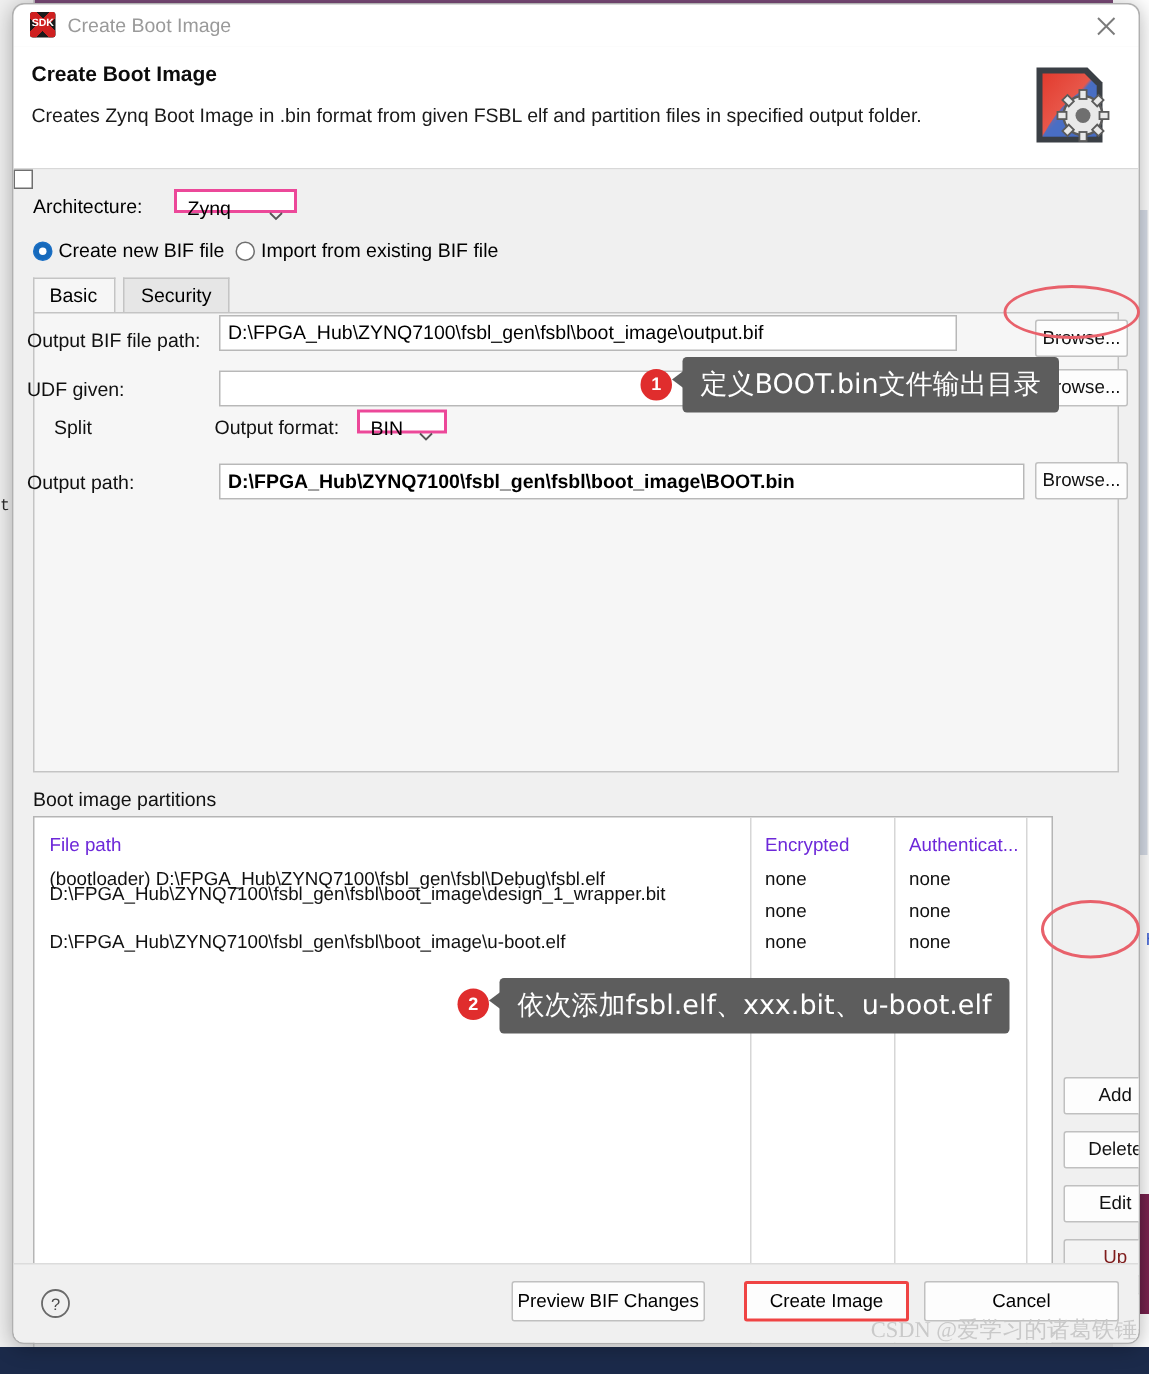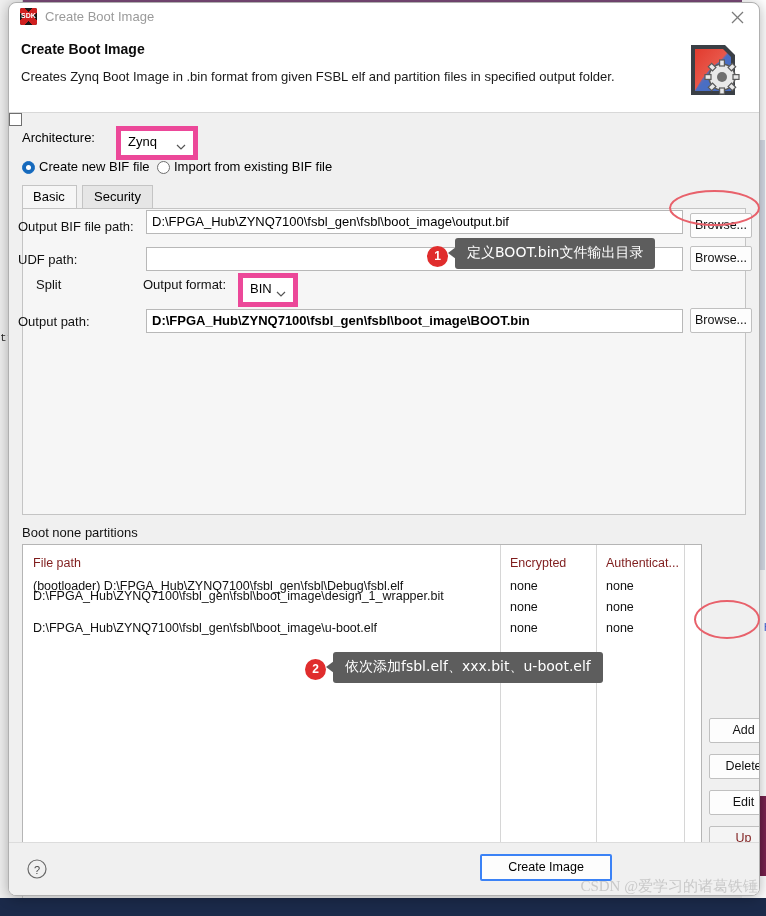--- a/index.html
+++ b/index.html
@@ -45,21 +45,21 @@
   .header{position:relative;height:82px;background:#ffffff;}
   .header .h-title{position:absolute;left:12px;top:10px;font-size:14px;font-weight:bold;color:#0c0c0c;}
   .header .h-desc{position:absolute;left:12px;top:38px;font-size:13px;color:#1a1a1a;}
   .header .h-icon{position:absolute;right:14px;top:8px;width:62px;height:62px;}
   .header .hr{position:absolute;left:0;bottom:0;width:100%;height:1px;background:#d8d8d8;}
 
   .body{position:relative;background:#f0f0f0;height:782px;}
 
   .row-arch{position:absolute;left:13px;top:13px;}
   .lbl-arch{position:absolute;left:0;top:4px;font-size:13px;}
-  .combo{position:absolute;box-sizing:border-box;background:#fff;border:5px solid #ec4899;height:34px;}
+  .combo{position:absolute;box-sizing:border-box;background:#fff;border:2px solid #ec4899;height:16px;}
   .combo .val{position:absolute;left:7px;top:3px;font-size:13px;}
   .combo .chev{position:absolute;right:7px;top:8px;}
   #arch-combo{left:94px;top:0;width:82px;}
 
   .radios{position:absolute;left:13px;top:46px;height:18px;}
   .radio{position:absolute;top:0;}
   .radio .dot{position:absolute;left:0;top:2px;width:13px;height:13px;border-radius:50%;
       border:1px solid #6f6f6f;background:#fff;box-sizing:border-box;}
   .radio.on .dot{border:1px solid #1a6fc4;background:#1669bb;}
   .radio.on .dot:after{content:"";position:absolute;left:3px;top:3px;width:5px;height:5px;border-radius:50%;background:#fff;}
@@ -78,21 +78,21 @@
       background:#f6f6f6;border:1px solid #c4c4c4;box-sizing:border-box;}
 
   .f-label{position:absolute;font-size:13px;color:#111;}
   .f-input{position:absolute;box-sizing:border-box;height:24px;background:#ffffff;border:1px solid #b8b8b8;}
   .f-input .v{position:absolute;left:5px;top:3px;font-size:13px;white-space:nowrap;}
   .btn{position:absolute;box-sizing:border-box;background:#fdfdfd;border:1px solid #c0c0c0;border-radius:2px;
       font-size:12.5px;text-align:center;color:#111;}
   .btn.dis{color:#7f1d1d;background:#f4f4f4;}
 
   #lbl-bif{left:9px;top:106px;}
-  #in-bif{left:137px;top:97px;width:537px;}
+  #in-bif{left:137px;top:97px;width:492px;}
   #br-1{left:681px;top:100px;width:62px;height:25px;padding-top:4px;}
 
   #lbl-udf{left:9px;top:139px;}
   #in-udf{left:137px;top:134px;width:537px;}
   #br-2{left:681px;top:133px;width:62px;height:25px;padding-top:4px;}
 
   #chk-split{left:9px;top:166px;width:13px;height:13px;box-sizing:border-box;background:#fff;border:1px solid #6f6f6f;}
   #lbl-split{left:27px;top:164px;text-align:center;}
   #lbl-fmt{left:134px;top:164px;}
   #fmt-combo{left:229px;top:160px;width:60px;}
@@ -104,41 +104,41 @@
   
   .sec-title{position:absolute;left:13px;top:412px;font-size:13px;color:#111;}
   .table-wrap{position:absolute;left:13px;top:431px;width:680px;height:409px;
       background:#ffffff;border:1px solid #b5b5b5;box-sizing:border-box;}
   .tbl{position:absolute;inset:0;}
   .col-sep{position:absolute;top:0;bottom:0;width:1px;background:#d6d6d6;}
   #sep1{left:477px;}
   #sep2{left:573px;}
   #sep3{left:661px;}
   .cell{position:absolute;font-size:12.5px;color:#111;white-space:nowrap;}
-  .hdr{color:#7f1d1d;}
+  .hdr{color:#6d28d9;}
 
   .sidebtn{position:absolute;left:700px;width:69px;height:25px;padding-top:4px;}
   #b-add{top:605px;}
   #b-del{top:641px;}
   #b-edit{top:677px;}
   #b-up{top:713px;}
   #b-down{top:749px;}
 
   
   .footer{position:absolute;left:0;bottom:0;width:750px;height:52px;background:#f0f0f0;border-top:1px solid #dcdcdc;}
   .help{position:absolute;left:18px;top:16px;width:20px;height:20px;}
   .fbtn{position:absolute;top:11px;box-sizing:border-box;height:27px;background:#fdfdfd;border:1px solid #c0c0c0;
       border-radius:2px;font-size:12.5px;text-align:center;padding-top:5px;}
   #f-preview{left:332px;width:129px;}
-  #f-create{left:471px;width:132px;border:2px solid #3b82f6;padding-top:4px;}
+  #f-create{left:487px;width:110px;border:2px solid #ef4444;padding-top:4px;}
   #f-cancel{left:607px;width:130px;}
 
   
   .callout{position:absolute;background:#5d5d5d;color:#fff;border-radius:3px;
-      font-size:14px;padding:6px 12px 7px 12px;white-space:nowrap;
+      font-size:18px;padding:6px 12px 7px 12px;white-space:nowrap;
       font-family:"DejaVu Sans","Liberation Sans",sans-serif;}
   .callout:before{content:"";position:absolute;left:-7px;top:9px;width:0;height:0;
       border-top:6px solid transparent;border-bottom:6px solid transparent;border-right:8px solid #5d5d5d;}
   .cnum{position:absolute;width:21px;height:21px;border-radius:50%;background:#e02d2d;color:#fff;
       font-size:12px;font-weight:bold;text-align:center;line-height:21px;}
   #callout1{left:455px;top:238px;}
   #cnum1{left:427px;top:246px;}
   #callout2{left:333px;top:652px;}
   #cnum2{left:305px;top:659px;}
   .ellipse{position:absolute;border:2px solid #e8616b;border-radius:50%;}
@@ -261,21 +261,21 @@
     </div>
 
     <div class="panel"></div>
 
     <div class="f-label" id="lbl-bif">Output BIF file path:</div>
     <div class="f-input" id="in-bif">
       <div class="v">D:\FPGA_Hub\ZYNQ7100\fsbl_gen\fsbl\boot_image\output.bif</div>
     </div>
     <div class="btn" id="br-1">Browse...</div>
 
-    <div class="f-label" id="lbl-udf">UDF path:</div>
+    <div class="f-label" id="lbl-udf">UDF given:</div>
     <div class="f-input" id="in-udf">
       <div class="v"></div>
     </div>
     <div class="btn" id="br-2">Browse...</div>
 
     <div id="chk-split"></div>
     <div class="f-label" id="lbl-split">Split</div>
     <div class="f-label" id="lbl-fmt">Output format:</div>
     <div class="combo" id="fmt-combo">
       <div class="val">BIN</div>
@@ -285,21 +285,21 @@
           </svg>
       </div>
     </div>
 
     <div class="f-label" id="lbl-out">Output path:</div>
     <div class="f-input" id="in-out">
       <div class="v">D:\FPGA_Hub\ZYNQ7100\fsbl_gen\fsbl\boot_image\BOOT.bin</div>
     </div>
     <div class="btn" id="br-3">Browse...</div>
 
-    <div class="sec-title">Boot none partitions</div>
+    <div class="sec-title">Boot image partitions</div>
 
     <div class="table-wrap">
       <div class="tbl">
         <div class="col-sep" id="sep1"></div>
         <div class="col-sep" id="sep2"></div>
         <div class="col-sep" id="sep3"></div>
 
         <div class="cell hdr" style="left:10px;top:11px;">File path</div>
         <div class="cell hdr" style="left:487px;top:11px;">Encrypted</div>
         <div class="cell hdr" style="left:583px;top:11px;">Authenticat...</div>
@@ -330,21 +330,23 @@
 
   </div>
 
   <div class="footer">
     <div class="help">
       <svg width="20" height="20" viewBox="0 0 20 20">
         <circle cx="10" cy="10" r="9" fill="none" stroke="#6a6a6a" stroke-width="1.2"></circle>
         <text x="10" y="14.5" text-anchor="middle" font-size="11" fill="#4a4a4a" font-family="Liberation Sans, sans-serif">?</text>
       </svg>
     </div>
+    <div class="fbtn" id="f-preview">Preview BIF Changes</div>
     <div class="fbtn" id="f-create">Create Image</div>
+    <div class="fbtn" id="f-cancel">Cancel</div>
   </div>
 
 </div>
 
 <div class="ellipse" id="ell-browse"></div>
 <div class="ellipse" id="ell-add"></div>
 
 <div class="cnum" id="cnum1">1</div>
 <div class="callout" id="callout1">定义BOOT.bin文件输出目录</div>
 

